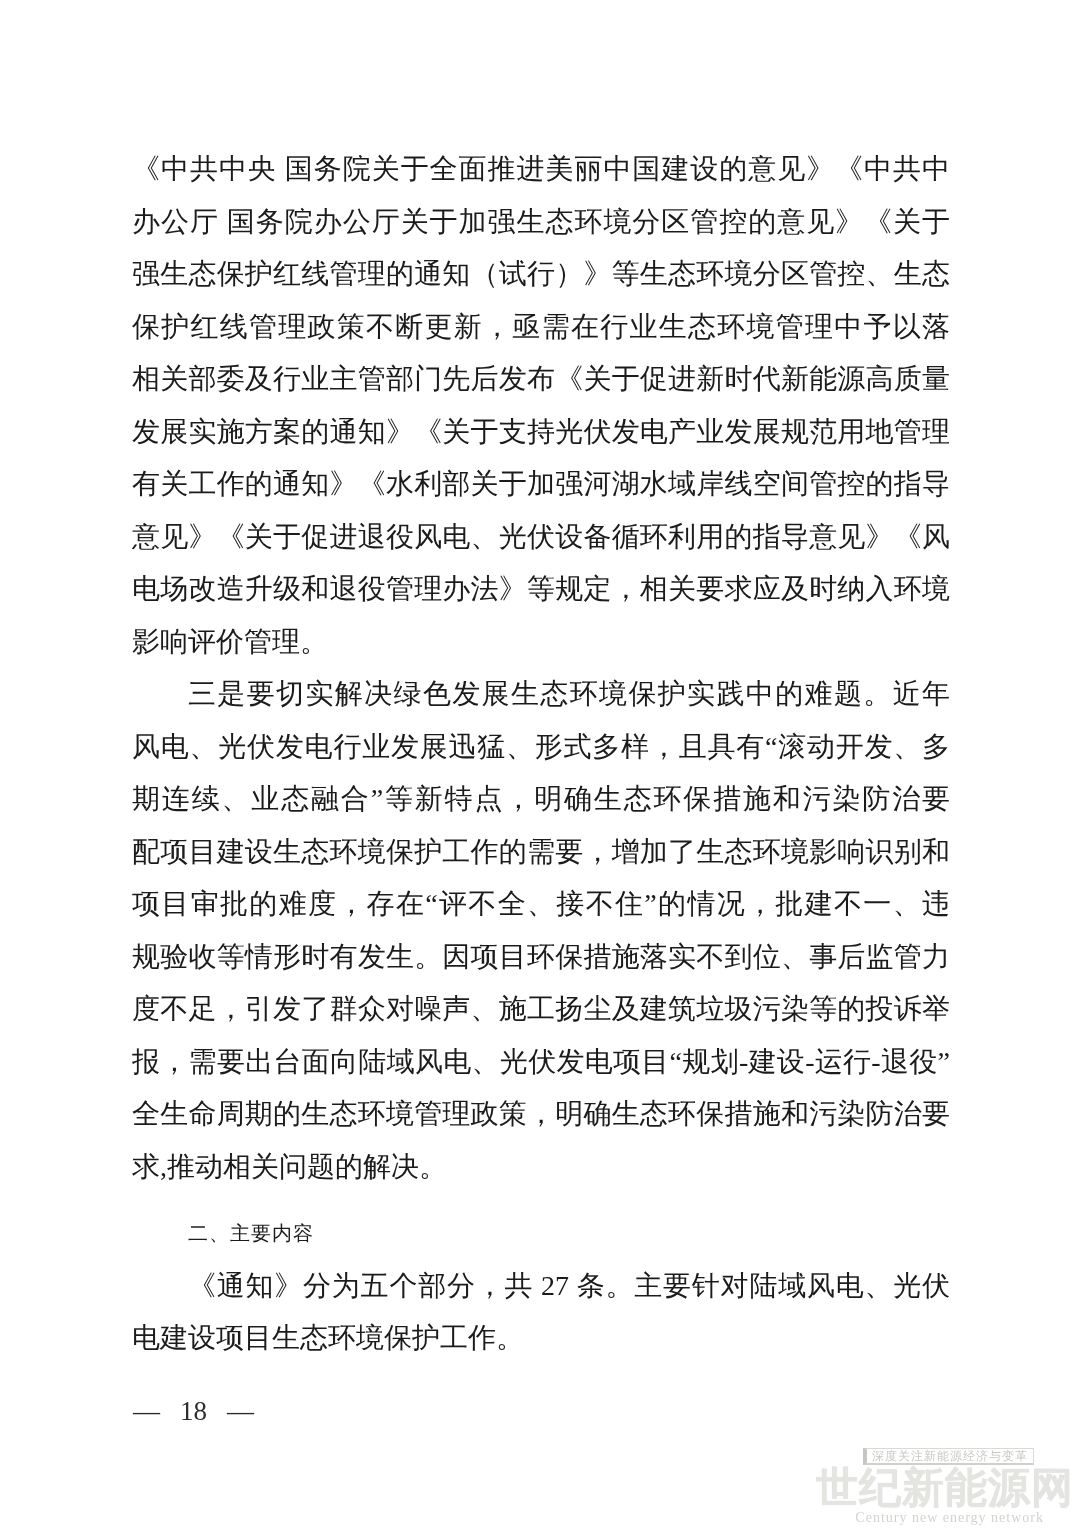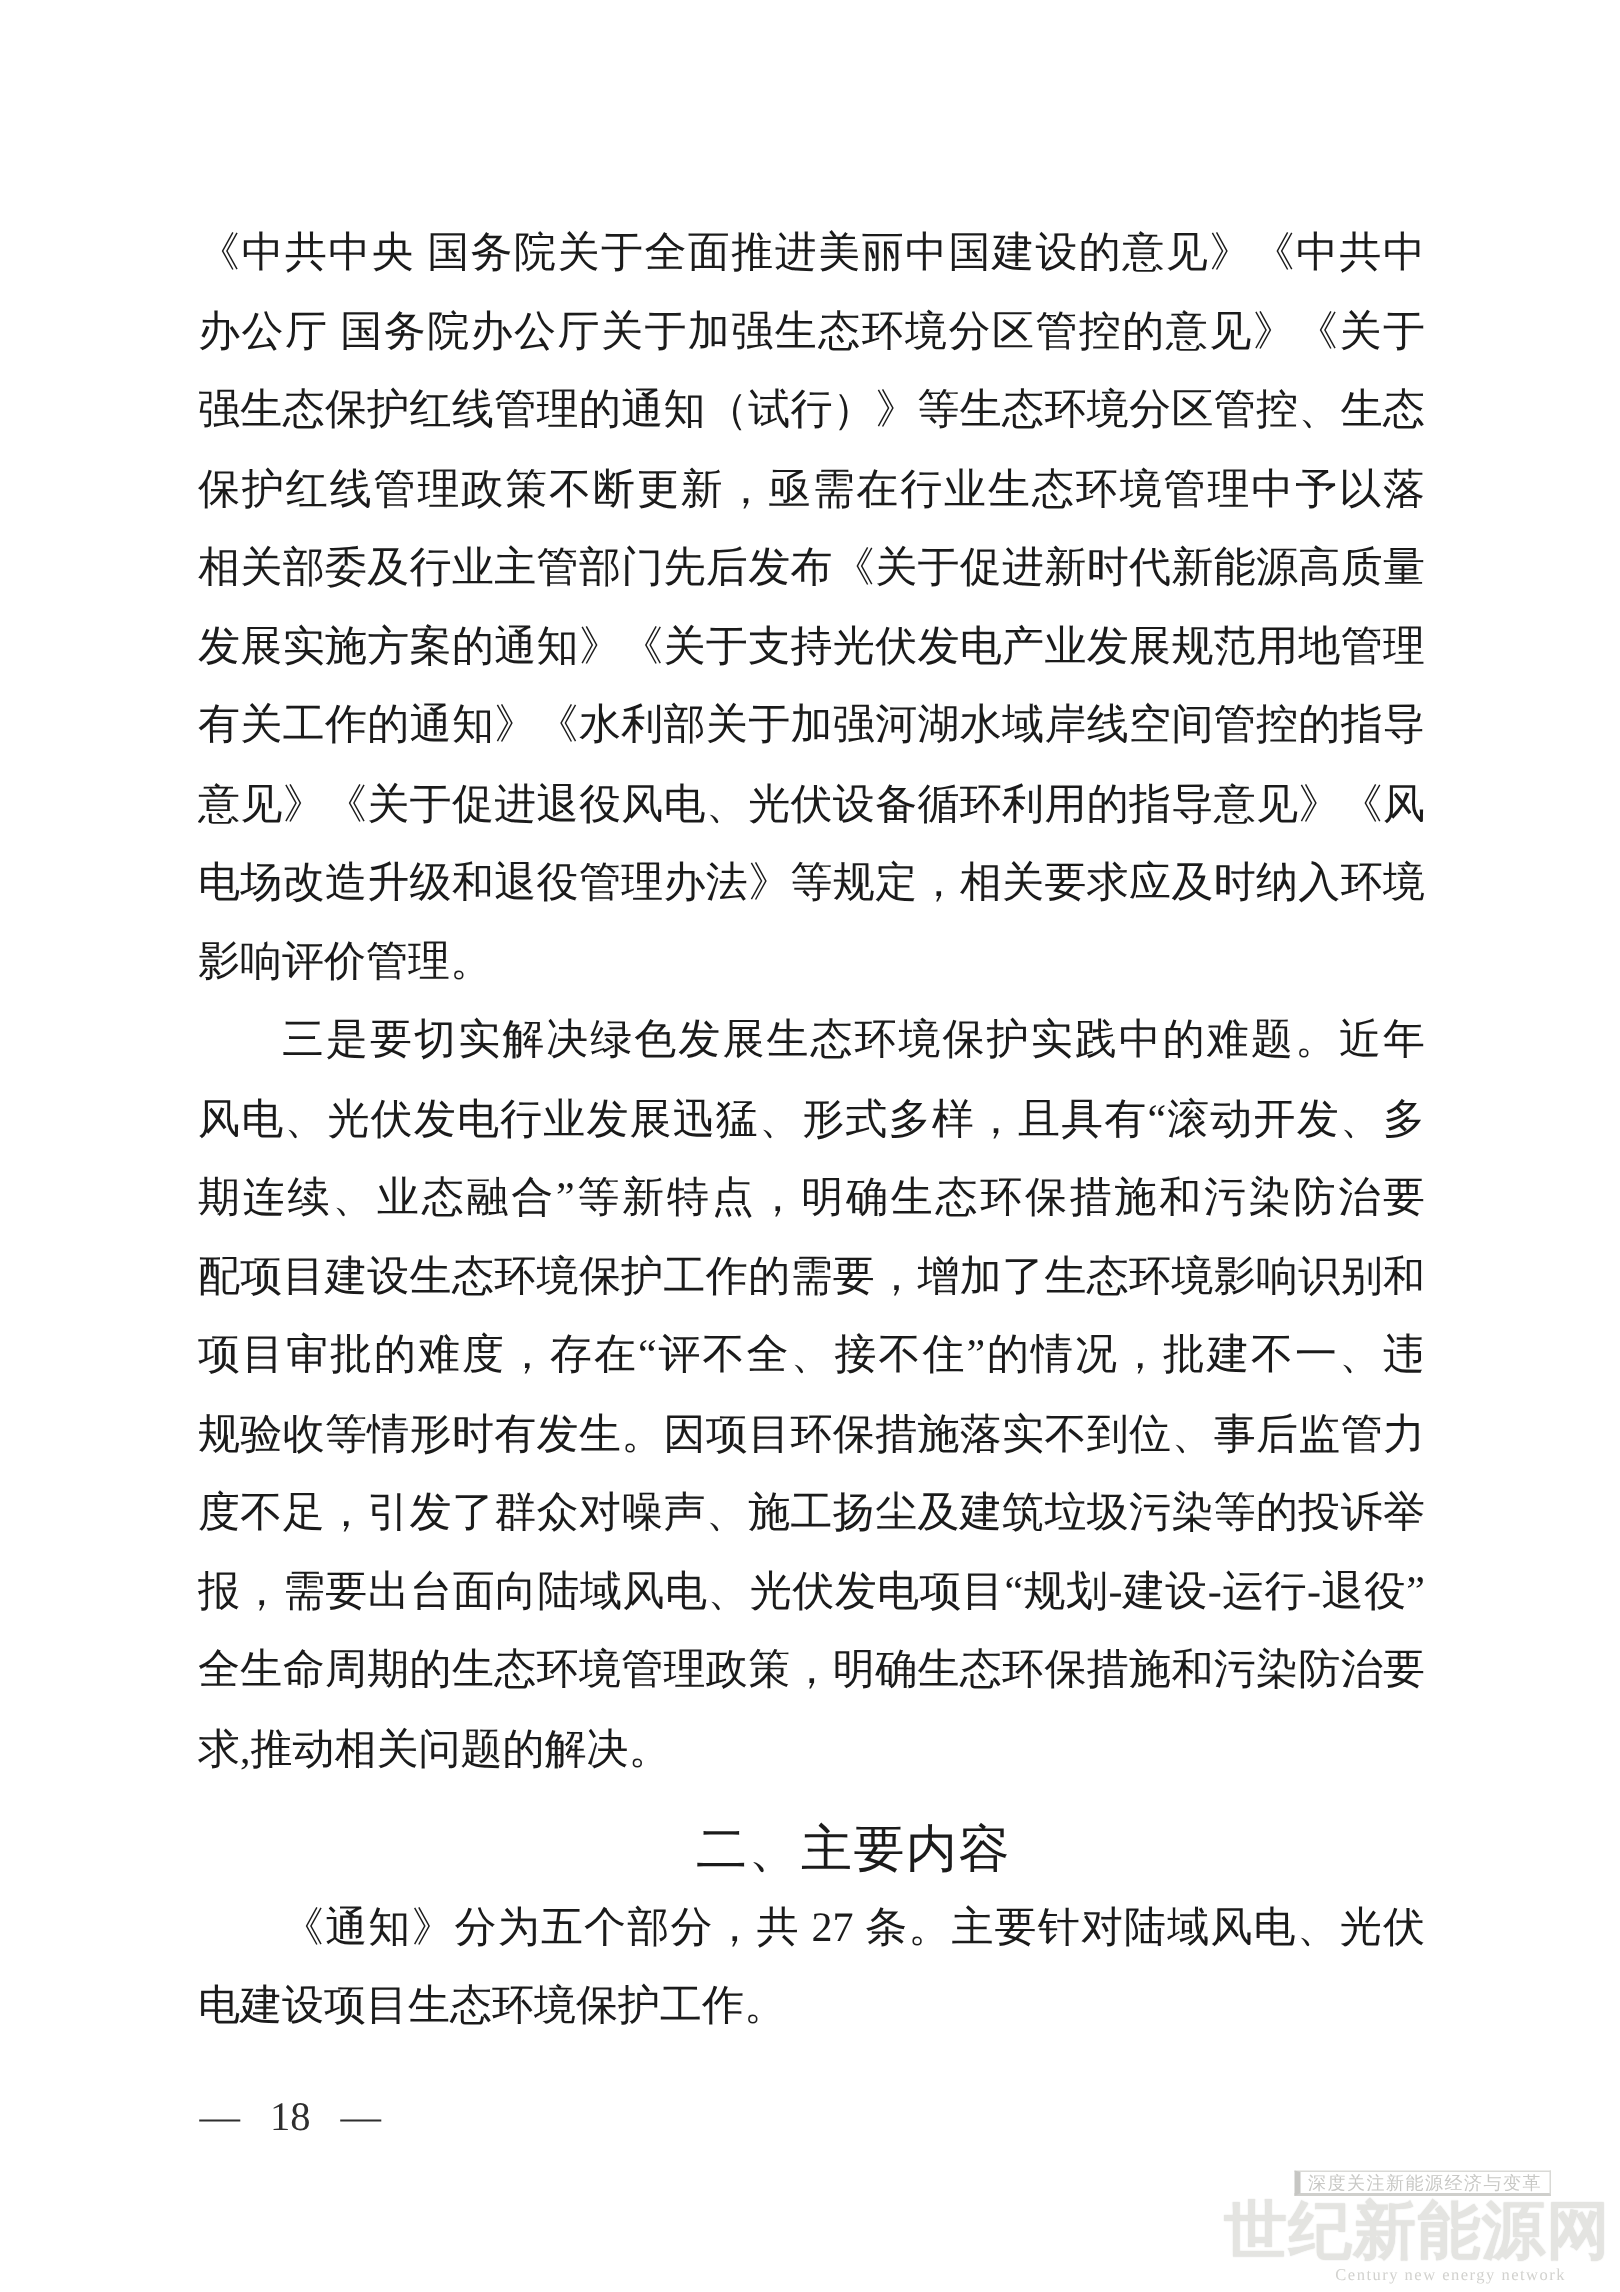--- a/index.html
+++ b/index.html
@@ -27,24 +27,23 @@
   }
   .line.just {
     text-align: justify;
     text-align-last: justify;
   }
   .line.indent { text-indent: 56px; }
   .line .bold { font-weight: normal; }
   .line.heading-line {
     margin-top: 14px;
     font-family: "Liberation Sans", "DejaVu Sans", sans-serif;
-    font-size: 34px;
+    font-size: 20px;
     font-weight: bold;
     letter-spacing: 1px;
-    text-align: center;
   }
   .footer {
     position: absolute;
     left: 133px;
     top: 1396px;
     font-size: 27px;
     color: #2e2e2e;
     display: inline-flex;
     align-items: center;
     gap: 20px;
@@ -74,21 +73,21 @@
     font-size: 42px;
     line-height: 42px;
     font-weight: bold;
     color: #e4e4e1;
     letter-spacing: 1px;
     margin-top: 2px;
     font-family: Liberation Sans, sans-serif;
     text-shadow: 0 0 1px #d8d8d5;
   }
   .wm-en {
-    font-size: 11px;
+    font-size: 14px;
     line-height: 16px;
     color: #d2d2cf;
     margin-top: 1px;
     margin-right: 30px;
     letter-spacing: 1px;
     font-family: "Liberation Serif", "DejaVu Serif", serif;
   }
 </style>
 </head>
 <body>

